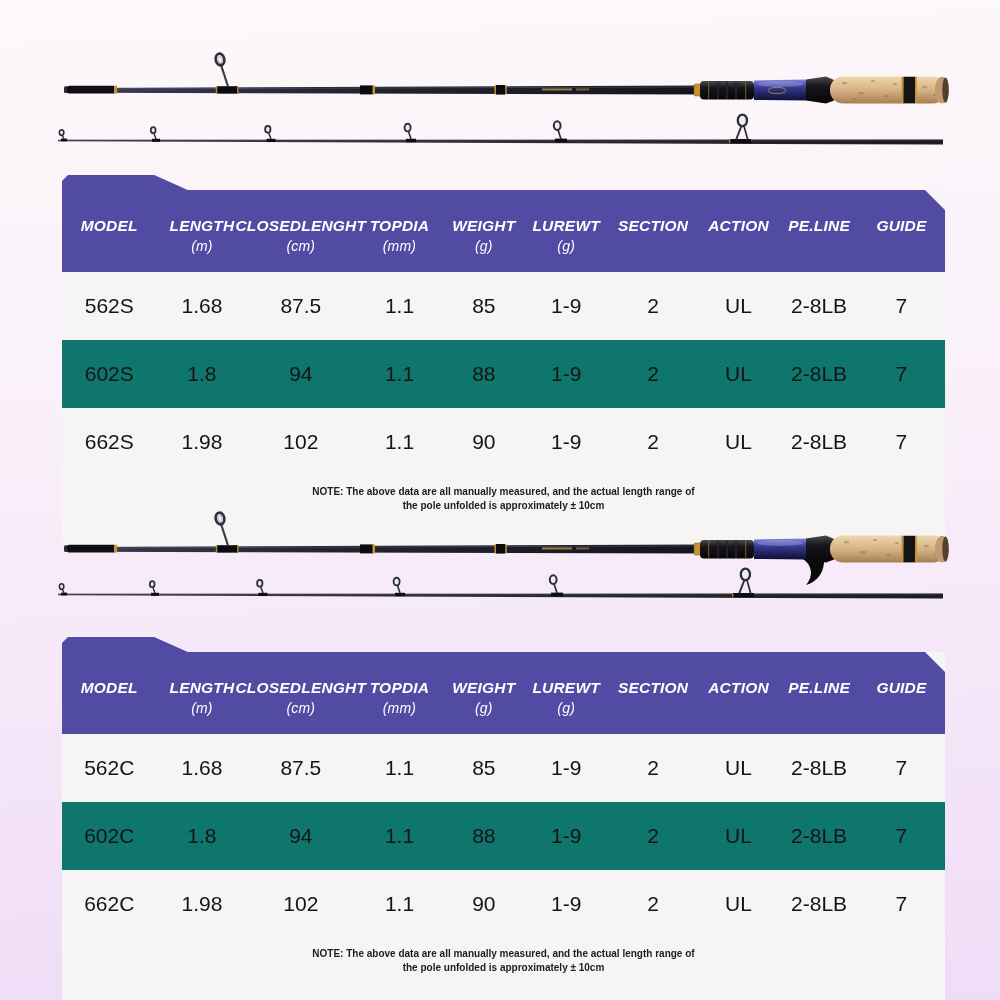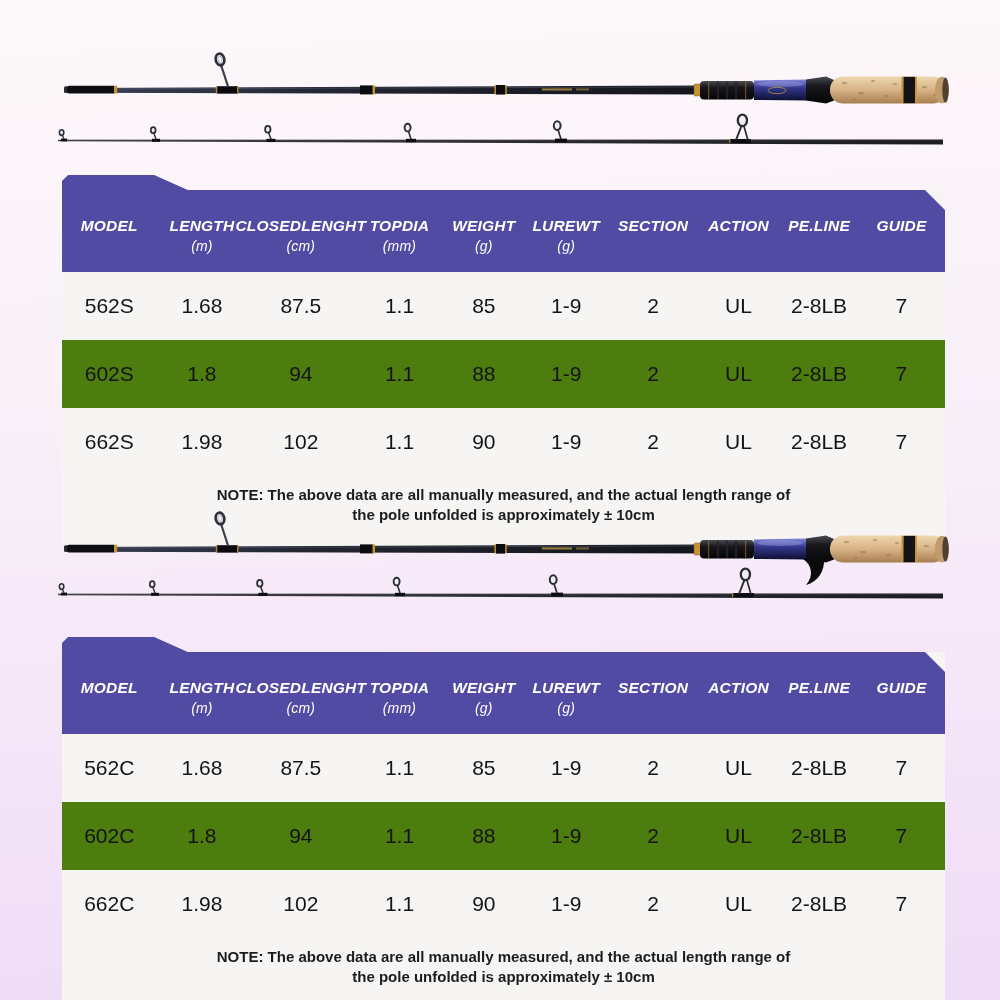--- a/index.html
+++ b/index.html
@@ -13,23 +13,23 @@
   .tab{position:absolute;top:-15px;left:0;width:128px;height:16px;background:#524ba4;
        clip-path:polygon(0 100%,0 6px,6px 0,72% 0,100% 100%);}
   .thead{display:grid;grid-template-columns:10.7% 10.3% 12.1% 10.25% 8.85% 9.8% 9.9% 9.45% 8.8% 9.85%;
        height:82px;background:#524ba4;
        clip-path:polygon(0 0,calc(100% - 20px) 0,100% 20px,100% 100%,0 100%);}
   .hcell{display:flex;flex-direction:column;align-items:center;justify-content:center;padding-top:10px;
        color:#fff;font-style:italic;font-weight:700;font-size:15.5px;letter-spacing:.2px;white-space:nowrap;overflow:visible;}
   .hcell .unit{font-weight:400;font-size:14px;height:18px;line-height:18px;margin-top:2px;}
   .trow{display:grid;grid-template-columns:10.7% 10.3% 12.1% 10.25% 8.85% 9.8% 9.9% 9.45% 8.8% 9.85%;
        height:68px;align-items:center;}
-  .trow.alt{background:#4d7c0f;}
+  .trow.alt{background:#0f766e;}
   .cell{text-align:center;font-size:21px;color:#141414;white-space:nowrap;}
-  .note{text-align:center;font-weight:700;font-size:15px;line-height:1.35;color:#1c1c1c;padding-top:9px;}
+  .note{text-align:center;font-weight:700;font-size:10px;line-height:1.35;color:#1c1c1c;padding-top:9px;}
   .note-h1{height:66px;}
   .note-h2{height:75px;}
   .ring{fill:#edeef6;stroke:#2c2d36;}
 </style>
 </head>
 <body>
 
 <div class="stage">
 
   <svg class="rod" style="top:0" width="1000" height="175" viewBox="0 0 1000 175">

